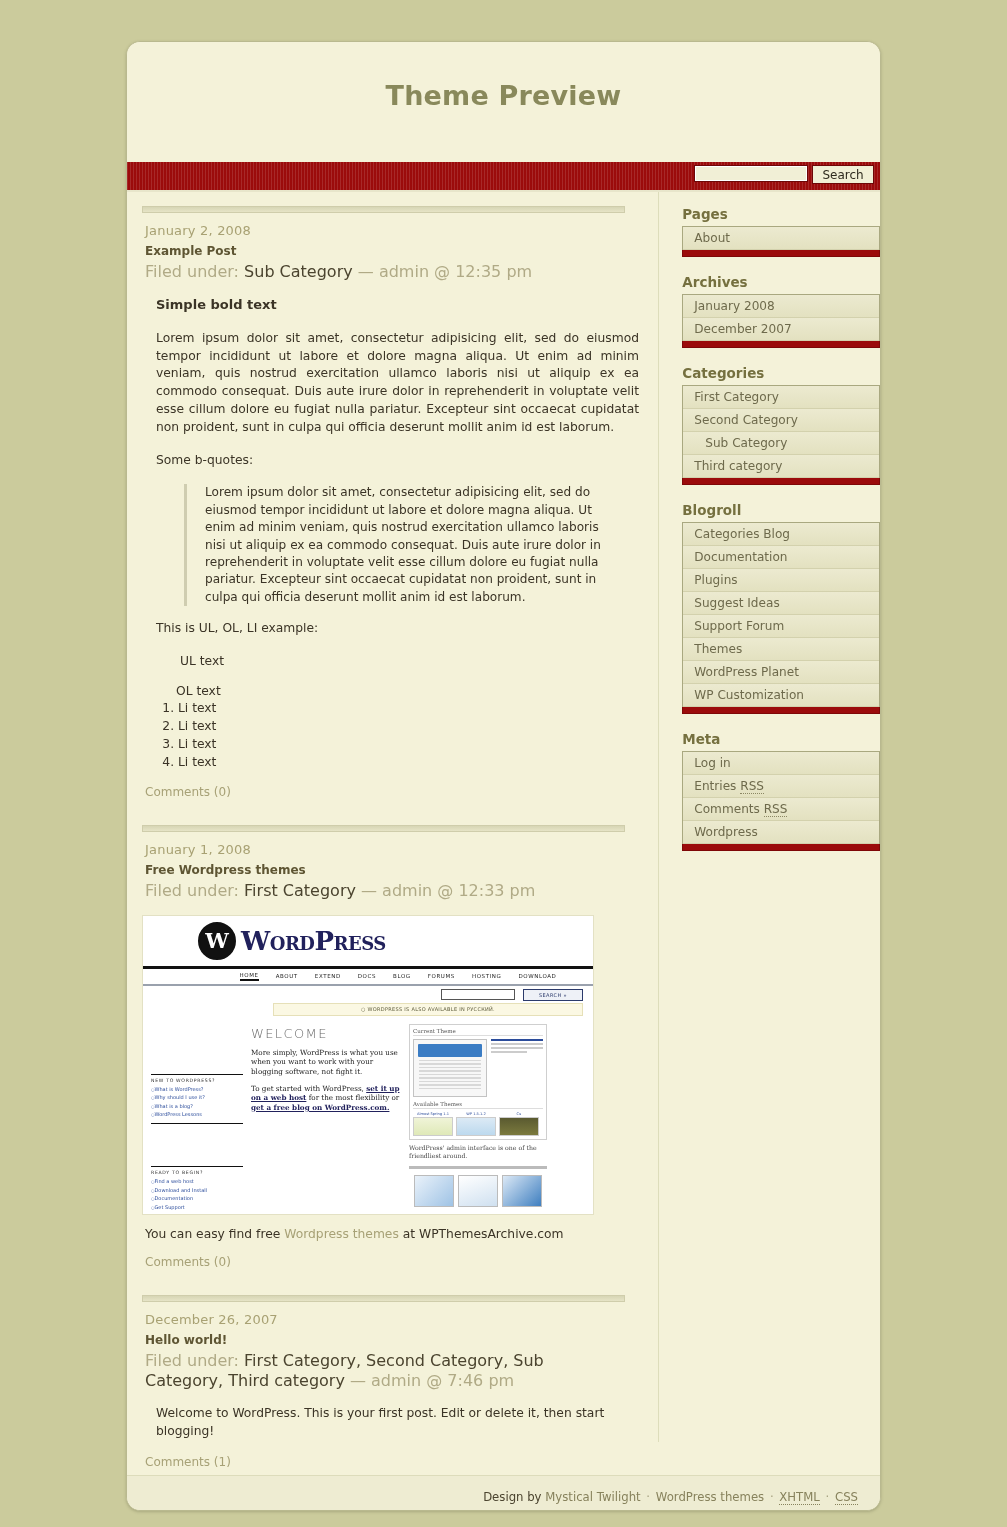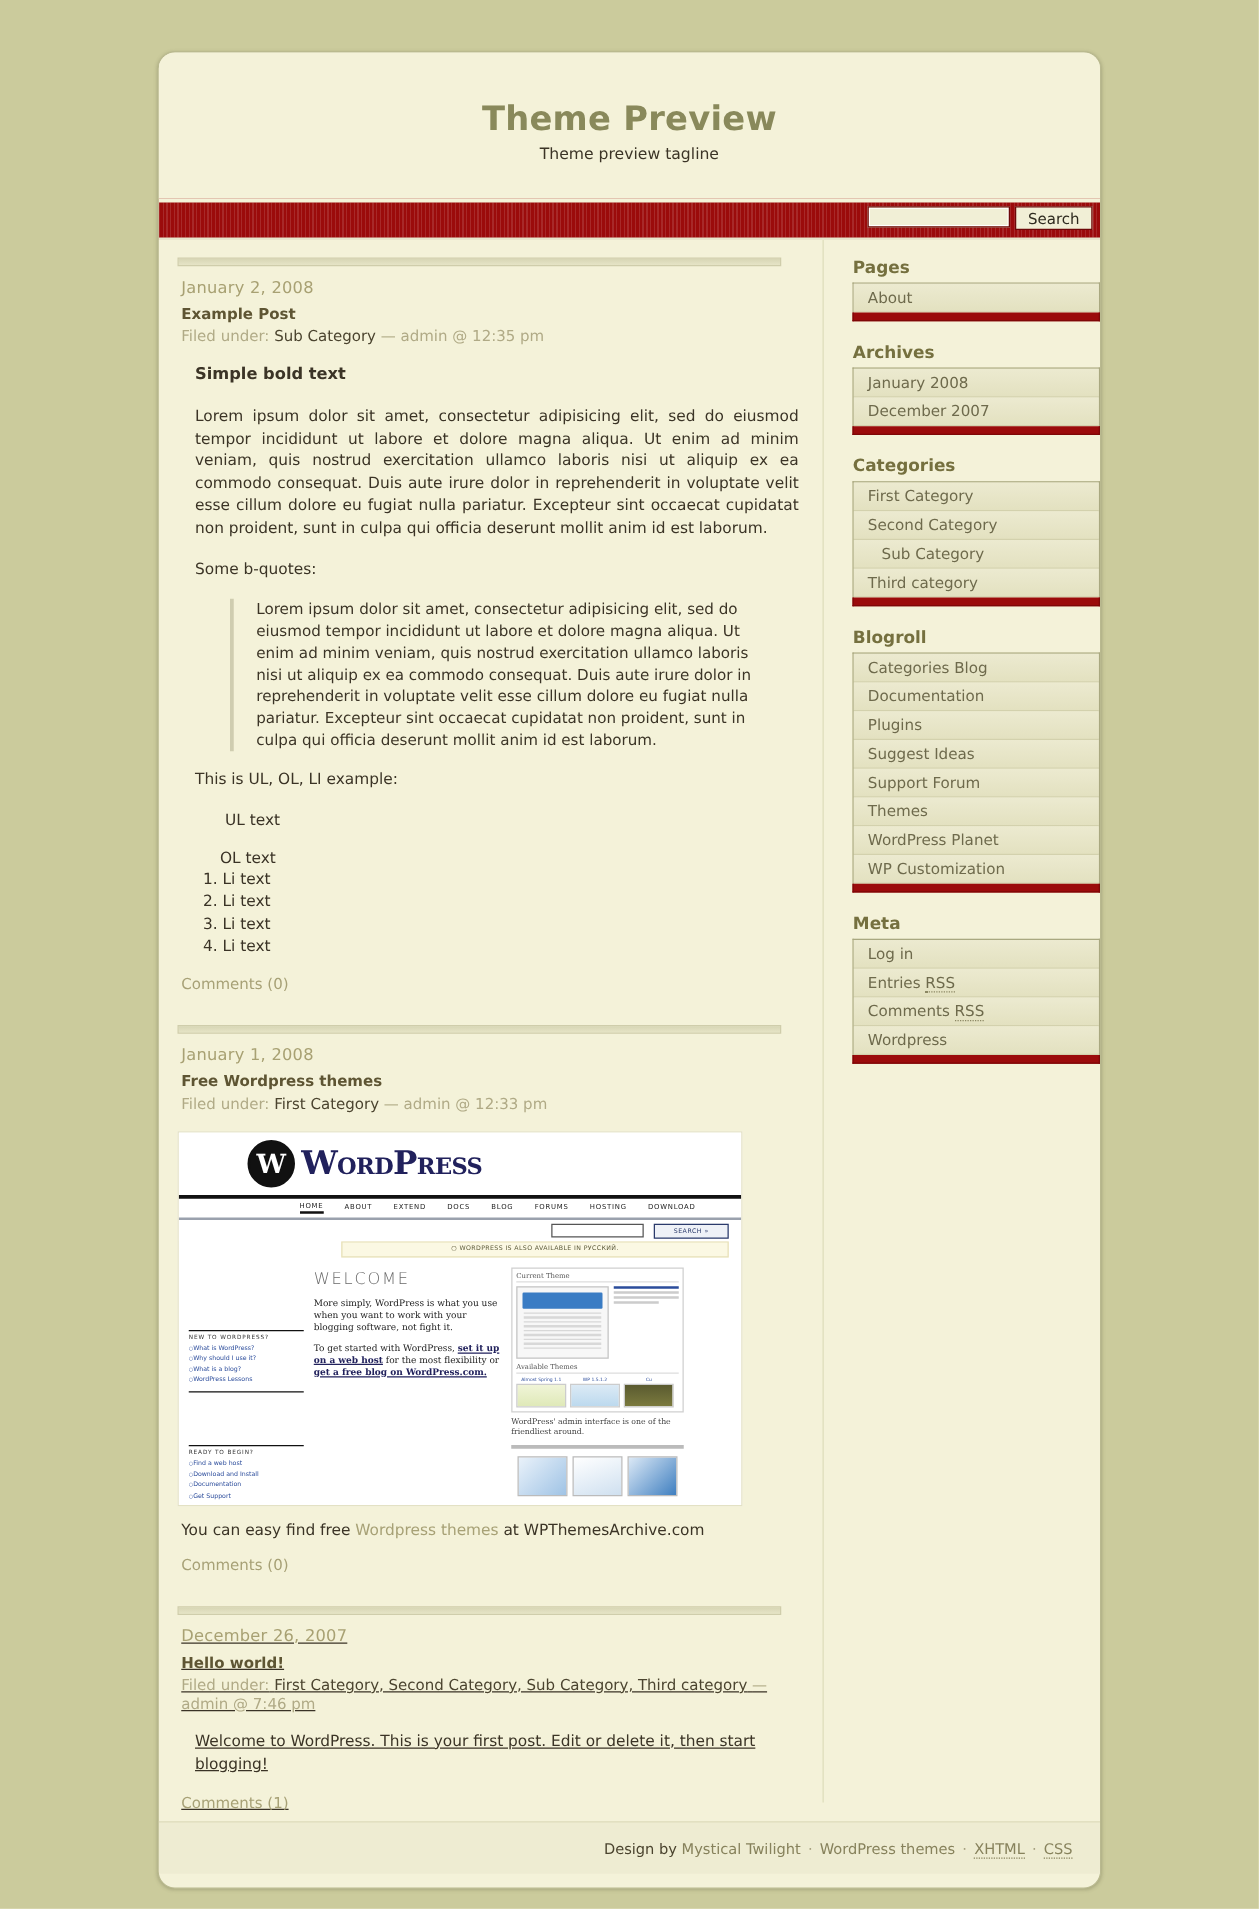--- a/index.html
+++ b/index.html
@@ -136,21 +136,21 @@
   }
   .post-title {
     margin: 0 0 4px 3px;
     font-size: 12px;
     font-weight: bold;
     color: #5e5533;
     font-family: "DejaVu Sans", sans-serif;
   }
   .post-meta {
     margin: 0 0 14px 3px;
-    font-size: 12px;
+    font-size: 16px;
     color: #b0aa86;
     line-height: 1.25;
     width: 478px;
   }
   .post-meta .cat { color: #4b442f; }
   .post-body { margin-left: 14px; width: 483px; }
   .post-body p {
     margin: 0 0 15px 0;
     font-size: 12.3px;
     line-height: 17.8px;
@@ -353,21 +353,20 @@
   #footer-text .sep { color: #a6a180; padding: 0 2px; }
   #footer-text .by { color: #4b442f; }
 </style>
 </head>
 <body>
 
 <div id="page">
 
   <div id="header">
     <h1 id="blog-title">Theme Preview</h1>
-    <p id="blog-tagline">Theme preview tagline</p>
   </div>
 
   <div id="menubar">
     <div id="search-form">
       <input id="search-input" type="text" placeholder="" style="">
       <button id="search-submit">Search</button>
     </div>
   </div>
 
   <div id="main">
@@ -517,21 +516,21 @@
               </div>
             </div>
           </div>
         </div>
 
         <p class="img-caption-line"><span>You can easy find free </span><a href="#">Wordpress themes</a><span> at WPThemesArchive.com</span></p>
 
         <div class="comments-link">Comments (0)</div>
       </div>
 
-      <div class="post" style="margin-top:26px;text-decoration:underline;">
+      <div class="post" style="margin-top:26px;">
         <div class="post-sep"></div>
         <div class="post-date">December 26, 2007</div>
         <h2 class="post-title">
           <span>Hello world!</span>
         </h2>
         <div class="post-meta">
           <span>Filed under:</span>
           <span class="cat">First Category, Second Category, Sub Category, Third category</span>
           <span>— admin @ 7:46 pm</span>
         </div>

